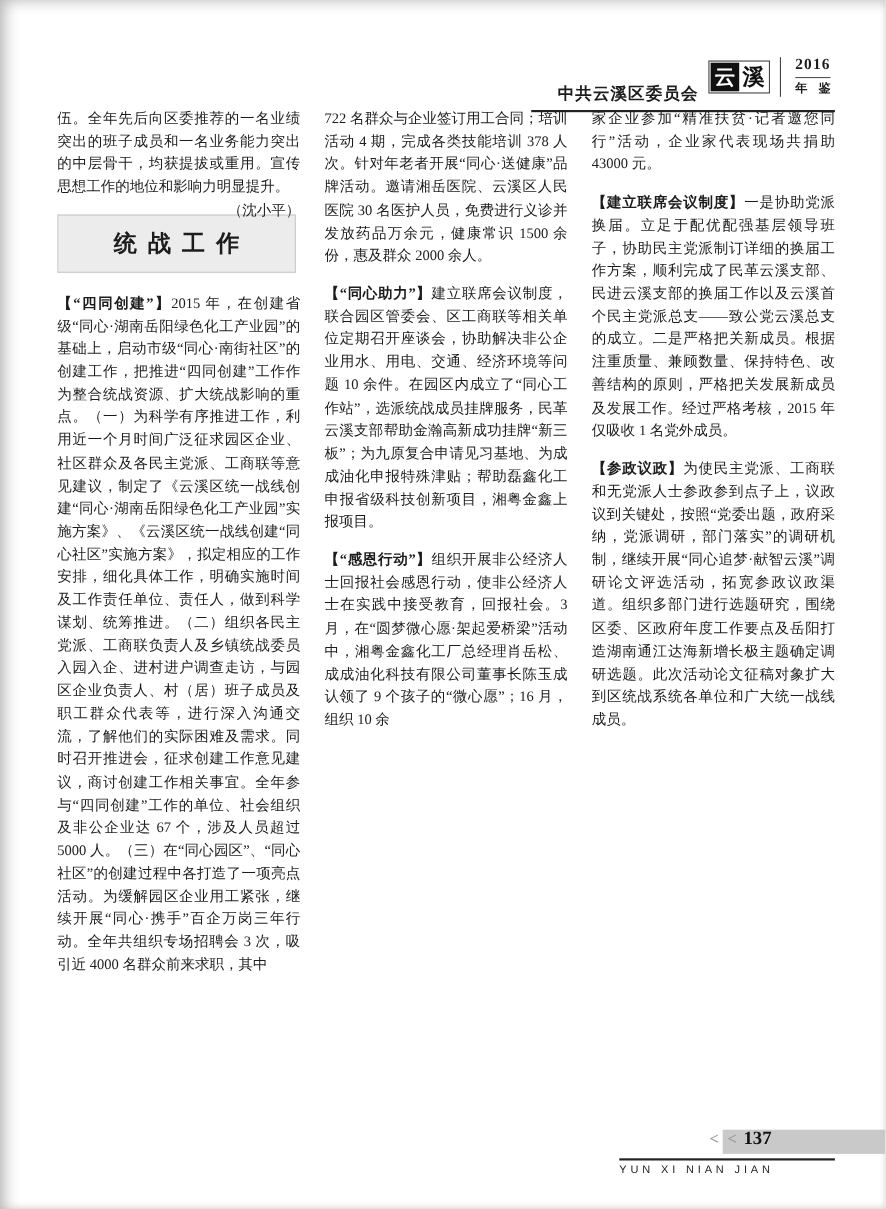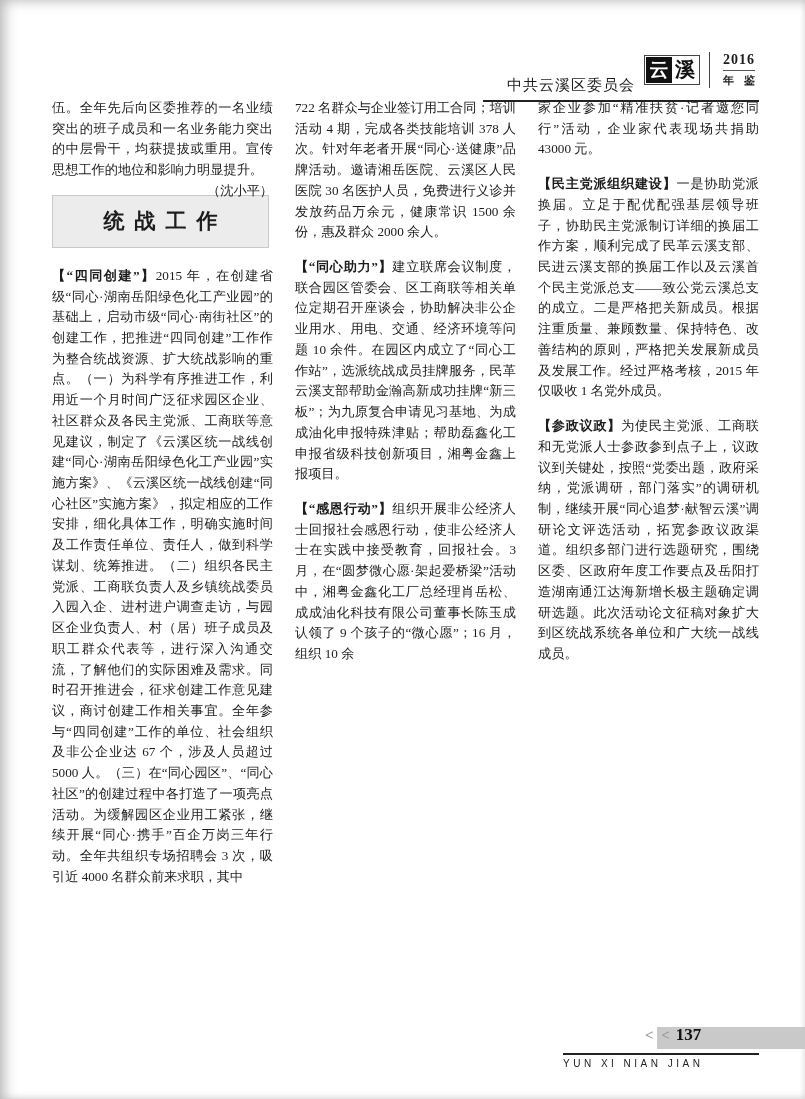--- a/index.html
+++ b/index.html
@@ -4,21 +4,21 @@
 <style>
   html,body{margin:0;padding:0;background:#e6e6e6;}
   .page{
     position:relative;width:805px;height:1099px;background:#fff;margin:0 auto;
     font-family:"Liberation Serif","DejaVu Serif",serif;color:#1c1c1c;overflow:hidden;
     box-shadow:inset 14px 0 14px -10px #b5b5b5, inset 0 12px 12px -10px #c8c8c8, inset -4px 0 6px -4px #d8d8d8, inset 0 -6px 8px -6px #cfcfcf;
   }
   
   .header{position:absolute;top:44px;right:46px;width:276px;border-bottom:2px solid #222;padding-bottom:5px;}
   .header-inner{display:flex;align-items:center;justify-content:flex-end;gap:9px;}
-  .org{font-weight:normal;font-size:15px;letter-spacing:1px;white-space:nowrap;margin-top:32px;}
+  .org{font-weight:bold;font-size:15px;letter-spacing:1px;white-space:nowrap;margin-top:32px;}
   .logo{display:inline-flex;align-items:center;border:1px solid #444;padding:1px;}
   .logo-yun{display:inline-flex;align-items:center;justify-content:center;width:26px;height:26px;background:#111;color:#fff;font-size:19px;font-weight:bold;}
   .logo-xi{display:inline-flex;align-items:center;justify-content:center;width:26px;height:26px;font-size:20px;font-weight:bold;color:#111;}
   .vrule{display:inline-block;width:1px;height:36px;background:#444;}
   .yearcol{display:inline-flex;flex-direction:column;align-items:center;min-width:40px;font-weight:bold;}
   .year{font-size:14px;letter-spacing:1px;padding-bottom:2px;}
   .nianjian{border-top:1px solid #555;padding-top:2px;font-size:11px;display:flex;gap:10px;}
   
   .columns{position:absolute;top:98px;left:52px;right:46px;bottom:72px;display:flex;gap:22px;}
   .col{flex:1 1 0;min-width:0;overflow:hidden;font-size:13.2px;line-height:1.57;text-align:justify;}
@@ -87,21 +87,21 @@
       <p class="para">
         <b>【“感恩行动”】</b><span>组织开展非公经济人士回报社会感恩行动，使非公经济人士在实践中接受教育，回报社会。3 月，在“圆梦微心愿·架起爱桥梁”活动中，湘粤金鑫化工厂总经理肖岳松、成成油化科技有限公司董事长陈玉成认领了 9 个孩子的“微心愿”；16 月，组织 10 余</span>
       </p>
     </section>
 
     <section class="col">
       <p class="para">
         <span>家企业参加“精准扶贫·记者邀您同行”活动，企业家代表现场共捐助 43000 元。</span>
       </p>
       <p class="para">
-        <b>【民主党派组织建设】</b><span>一是协助党派换届。立足于配优配强基层领导班子，协助民主党派制订详细的换届工作方案，顺利完成了民革云溪支部、民进云溪支部的换届工作以及云溪首个民主党派总支——致公党云溪总支的成立。二是严格把关新成员。根据注重质量、兼顾数量、保持特色、改善结构的原则，严格把关发展新成员及发展工作。经过严格考核，2015 年仅吸收 1 名党外成员。</span>
+        <b>【建立联席会议制度】</b><span>一是协助党派换届。立足于配优配强基层领导班子，协助民主党派制订详细的换届工作方案，顺利完成了民革云溪支部、民进云溪支部的换届工作以及云溪首个民主党派总支——致公党云溪总支的成立。二是严格把关新成员。根据注重质量、兼顾数量、保持特色、改善结构的原则，严格把关发展新成员及发展工作。经过严格考核，2015 年仅吸收 1 名党外成员。</span>
       </p>
       <p class="para">
         <b>【参政议政】</b><span>为使民主党派、工商联和无党派人士参政参到点子上，议政议到关键处，按照“党委出题，政府采纳，党派调研，部门落实”的调研机制，继续开展“同心追梦·献智云溪”调研论文评选活动，拓宽参政议政渠道。组织多部门进行选题研究，围绕区委、区政府年度工作要点及岳阳打造湖南通江达海新增长极主题确定调研选题。此次活动论文征稿对象扩大到区统战系统各单位和广大统一战线成员。</span>
       </p>
     </section>
 
   </main>
 
   <footer class="footer">
     <div class="page-bar"></div>

